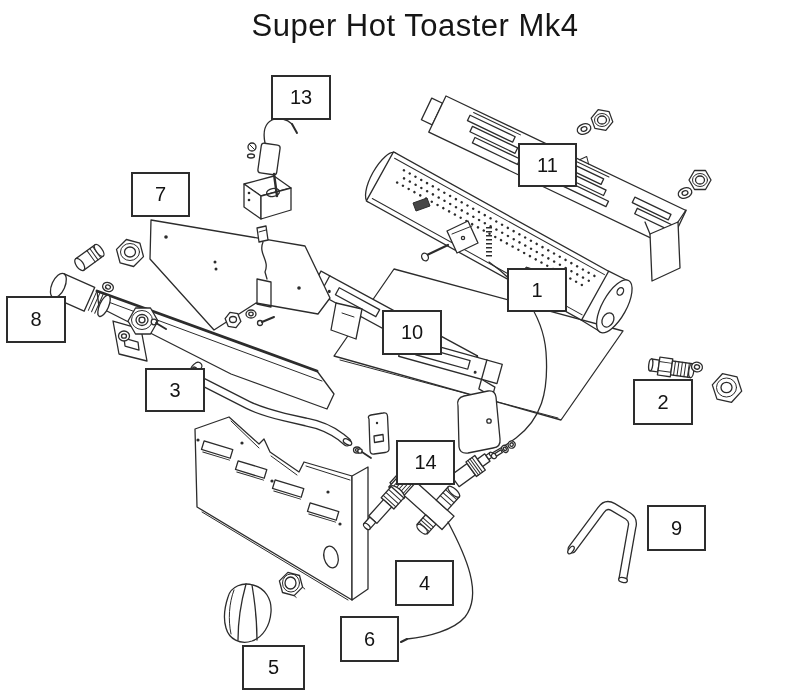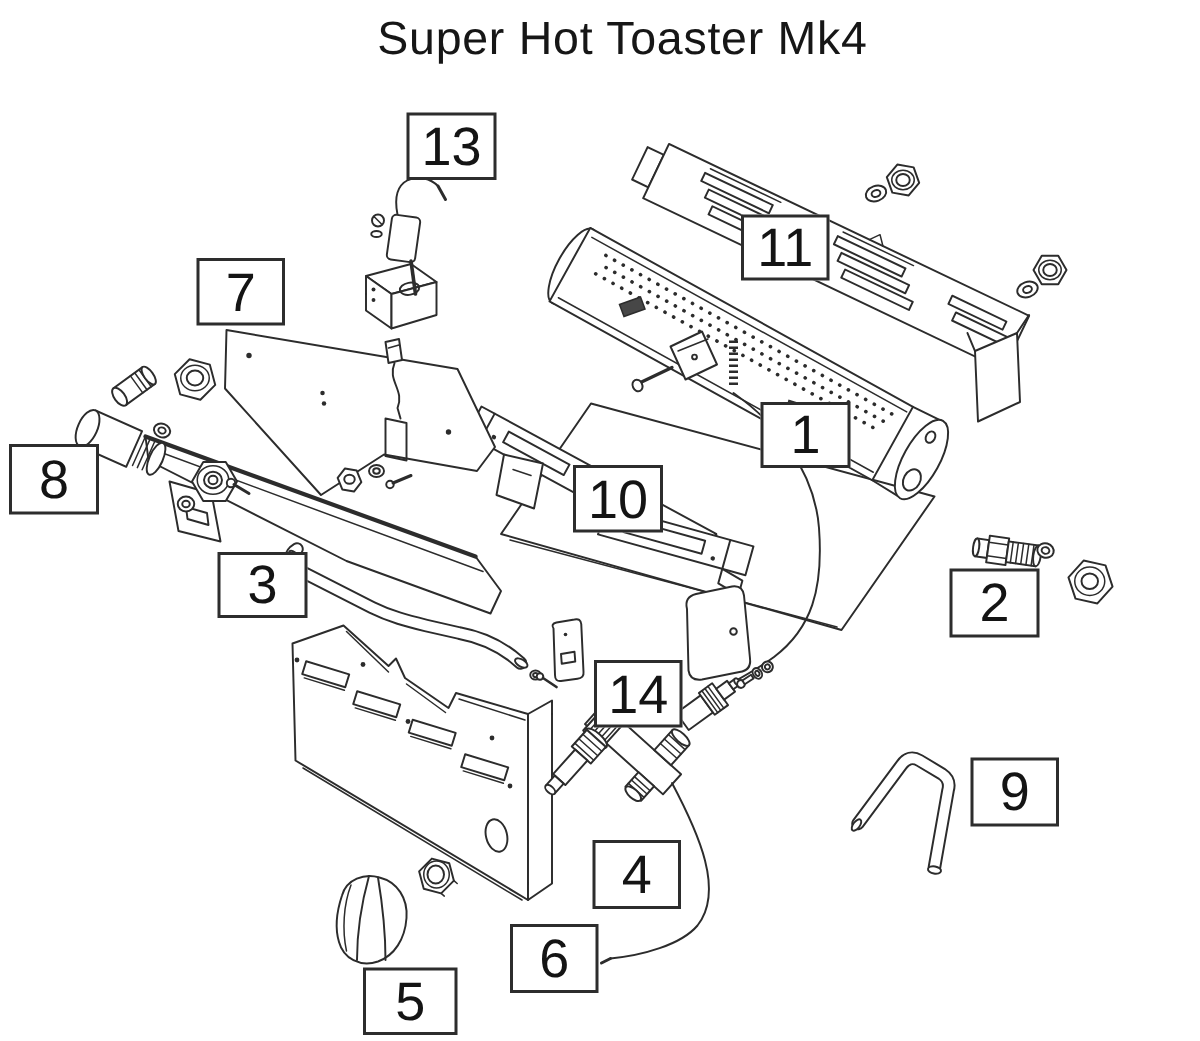--- a/index.html
+++ b/index.html
@@ -13,32 +13,32 @@
   .l{fill:none;stroke:#2c2c2c;stroke-width:1.3;stroke-linejoin:round;stroke-linecap:round;}
   .t{stroke-width:1;}
   .thick{stroke-width:2.8;}
   .d{fill:#2c2c2c;stroke:none;}
   .dk{fill:#474747;stroke:#2c2c2c;stroke-width:1;}
   .w9{fill:none;stroke:#2c2c2c;stroke-width:9;stroke-linecap:round;stroke-linejoin:round;}
   .w6{fill:none;stroke:#ffffff;stroke-width:6.4;stroke-linecap:round;stroke-linejoin:round;}
   .dots{fill:none;stroke:#2c2c2c;stroke-width:2.4;stroke-dasharray:0.1 6.5;stroke-linecap:round;}
   .coil{fill:none;stroke:#2c2c2c;stroke-width:6;stroke-dasharray:1.6 2.4;}
   .callout{position:absolute;display:flex;align-items:center;justify-content:center;
-           background:#ffffff;border:2px solid #2d2d2d;font-size:36px;color:#141414;text-align:right;}
+           background:#ffffff;border:2px solid #2d2d2d;font-size:20px;color:#141414;text-align:right;}
   .co-1{left:507px;top:268px;width:56px;height:40px}
   .co-2{left:633px;top:379px;width:56px;height:42px}
   .co-3{left:145px;top:368px;width:56px;height:40px}
   .co-4{left:395px;top:560px;width:55px;height:42px}
   .co-5{left:242px;top:645px;width:59px;height:41px}
   .co-6{left:340px;top:616px;width:55px;height:42px}
   .co-7{left:131px;top:172px;width:55px;height:41px}
   .co-8{left:6px;top:296px;width:56px;height:43px}
   .co-9{left:647px;top:505px;width:55px;height:42px}
   .co-10{left:382px;top:310px;width:56px;height:41px}
-  .co-11{left:494px;top:143px;width:55px;height:40px}
+  .co-11{left:518px;top:143px;width:55px;height:40px}
   .co-12{left:521px;top:393px;width:58px;height:44px}
   .co-13{left:271px;top:75px;width:56px;height:41px}
   .co-14{left:396px;top:440px;width:55px;height:41px}
 </style>
 </head>
 <body>
 
 <div class="stage">
 
   <svg class="art" width="800" height="694" viewBox="0 0 800 694">

